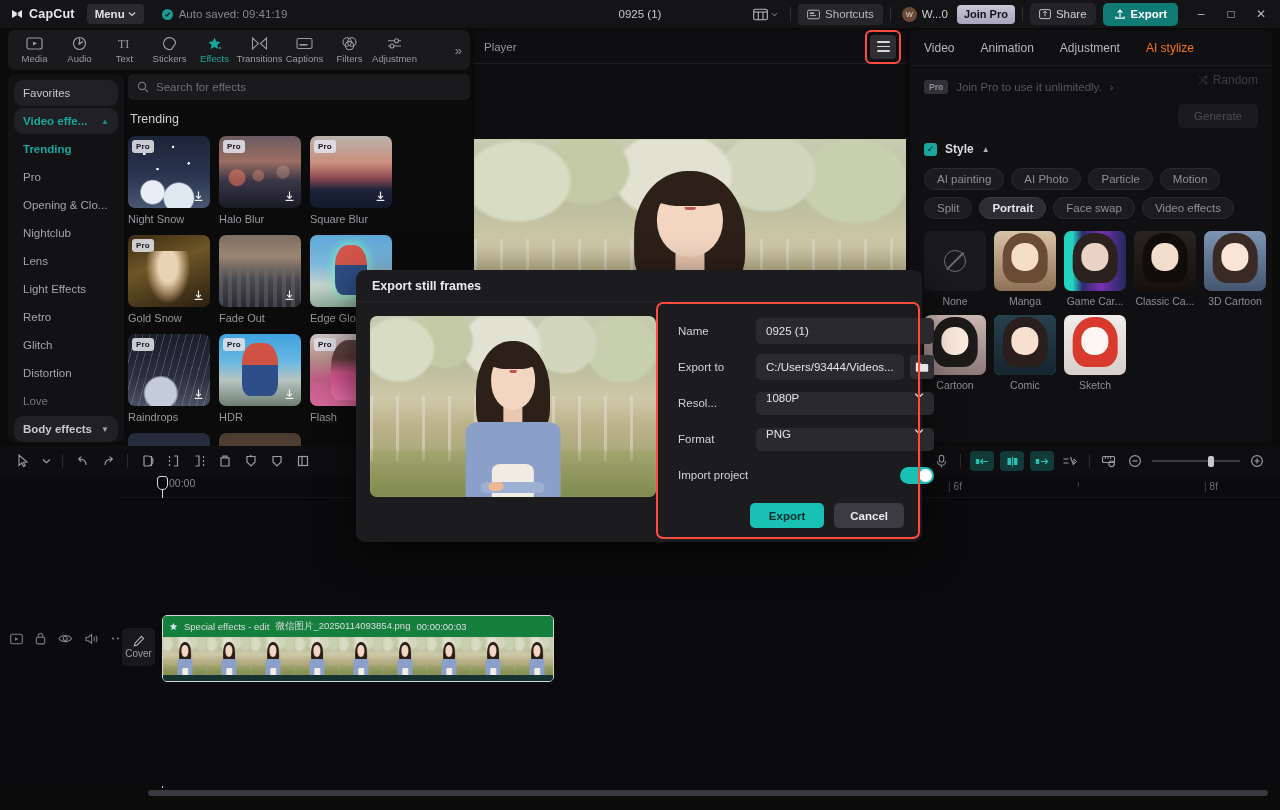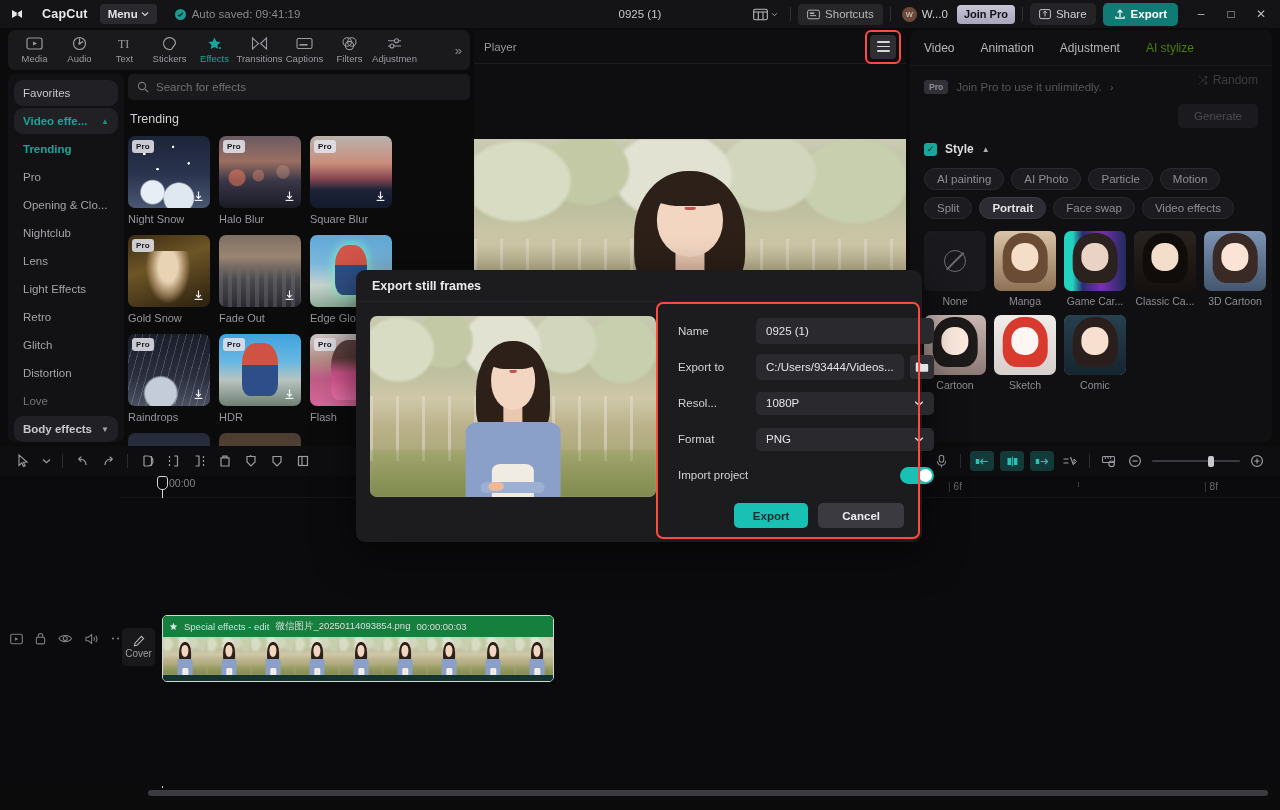--- a/index.html
+++ b/index.html
@@ -11,21 +11,21 @@
     color: #d6d6d8;
     -webkit-font-smoothing: antialiased;
   }
   #app { position: relative; width: 1280px; height: 810px; background: #0b0b0c; }
 
   
   .titlebar {
     position: absolute; left: 0; top: 0; width: 1280px; height: 28px;
     background: #141416; display: flex; align-items: center;
   }
-  .logo-wrap { display: flex; align-items: center; gap: 18px; margin-left: 10px; }
+  .logo-wrap { display: flex; align-items: center; gap: 5px; margin-left: 10px; }
   .logo-mark { width: 14px; height: 14px; position: relative; }
   .logo-text { font-size: 12.5px; font-weight: 700; color: #e8e8ea; letter-spacing: .2px; }
   .menu-btn {
     margin-left: 12px; height: 20px; padding: 0 8px; border-radius: 4px;
     background: #2a2a2e; color: #e2e2e4; font-size: 11.5px; font-weight: 700;
     display: flex; align-items: center; gap: 3px; cursor: pointer;
   }
   .autosave { margin-left: 18px; display: flex; align-items: center; gap: 6px;
     font-size: 11.5px; color: #88888e; }
   .autosave .dot { width: 11px; height: 11px; border-radius: 50%; background: #1b9c94;
@@ -217,21 +217,21 @@
     background:#eeb896; border-radius:40%; }
   .p-neck { position:absolute; left:50%; top:40%; transform:translateX(-50%);
     width:20%; height:12%; background:#eac7b0; }
 
   
   .rpanel { position: absolute; left: 910px; top: 30px; width: 362px; height: 412px;
     background: #101012; border-radius: 7px; overflow:hidden; }
   .rtabs { height: 36px; display:flex; align-items:center; gap: 26px; padding: 0 14px;
     border-bottom: 1px solid #1b1b1e; }
   .rtab { font-size: 12px; color: #b6b6bb; cursor:pointer; }
-  .rtab.active { color: #4d7c0f; }
+  .rtab.active { color: #f97316; }
   .rnd-row { position:absolute; right: 14px; top: 40px; width: 160px; height: 20px;
     display:flex; align-items:center; justify-content:flex-end; gap:5px;
     font-size: 12px; color: #3c3c42; }
   .prorow { display:flex; align-items:center; gap:8px; padding: 14px 14px 0 14px; }
   .pro-badge { height: 14px; padding: 0 5px; border-radius: 3px; background:#303036;
     color:#8f8f97; font-size:8.5px; font-weight:800; display:flex; align-items:center; }
   .pro-txt { font-size: 11.5px; color: #55555c; }
   .gen-wrap { display:flex; justify-content:flex-end; padding: 10px 14px 0 14px; }
   .gen-btn { height: 24px; padding: 0 16px; border-radius: 5px; background:#1b1b1f;
     color:#4a4a50; font-size: 11.5px; display:flex; align-items:center; cursor:pointer; }
@@ -336,35 +336,35 @@
   .dlg-body { display:flex; padding: 14px 14px 0 14px; }
   .dlg-preview { width: 286px; height: 181px; border-radius:7px; overflow:hidden;
     position:relative; flex: 0 0 auto; }
   .dlg-form { flex:1; padding-left: 22px; padding-top: 2px; }
   .frow { display:flex; align-items:center; height: 26px; margin-bottom: 10px; }
   .flabel { width: 78px; font-size: 11.5px; color:#d2d2d6; flex:0 0 auto; }
   .finput { flex:1; height: 26px; background:#2a2a2e; border-radius:5px;
     display:flex; align-items:center; padding: 0 10px; font-size: 11.5px; color:#e4e4e8;
     cursor: text; }
   .fselect { flex:1; height: 23px; background:#2a2a2e; border-radius:5px;
-    display:flex; align-items:center; justify-content:space-between;
+    display:flex; align-items:flex-start; justify-content:space-between;
     padding: 0 10px; font-size: 11.5px; color:#e4e4e8; cursor:pointer; }
   .fpath { flex:1; height: 26px; background:#2a2a2e; border-radius:5px;
     display:flex; align-items:center; padding: 0 10px; font-size: 11.5px; color:#e4e4e8;
     overflow:hidden; white-space:nowrap; cursor:pointer; }
   .folder-btn { width: 24px; height: 24px; margin-left: 6px; border-radius:4px;
     background:#2f2f34; display:flex; align-items:center; justify-content:center; cursor:pointer; }
   .toggle { margin-left:auto; width: 34px; height: 17px; border-radius: 9px; background:#19c0b4;
     position:relative; cursor:pointer; }
   .toggle .knob { position:absolute; right:2px; top:2px; width:13px; height:13px;
     border-radius:50%; background:#fff; }
   .dlg-foot { position:absolute; right: 18px; bottom: 14px; display:flex; gap: 10px; }
   .btn-export { height: 25px; padding: 0 19px; border-radius:5px; background:#19c0b4;
     color:#07302c; font-size: 11.5px; font-weight:700; display:flex; align-items:center; cursor:pointer; }
-  .btn-cancel { height: 25px; padding: 0 24px; border-radius:5px; background:#3a3a40;
+  .btn-cancel { height: 25px; padding: 0 16px; border-radius:5px; background:#3a3a40;
     color:#ececf0; font-size: 11.5px; font-weight:700; display:flex; align-items:center; cursor:pointer; }
   .dlg-hl { position:absolute; left: 300px; top: 32px; width: 264px; height: 237px;
     border: 2px solid #ff4b3e; border-radius: 7px; pointer-events:none; }
   svg { display:block; }
 </style>
 </head>
 <body>
 
 <div id="app">
 
@@ -824,37 +824,37 @@
       </div>
       <div class="st">
         <div class="sthumb">
             <div class="av a-cartoon">
               <div class="h"></div>
               <div class="f"></div>
             </div>
           </div>
         <div class="stnm">Cartoon</div>
       </div>
+      <div class="st sel">
+        <div class="sthumb">
+            <div class="av a-comic">
+              <div class="h"></div>
+              <div class="f"></div>
+            </div>
+          </div>
+        <div class="stnm">Comic</div>
+      </div>
       <div class="st">
         <div class="sthumb">
             <div class="av a-sketch">
               <div class="h"></div>
               <div class="f"></div>
             </div>
           </div>
         <div class="stnm">Sketch</div>
-      </div>
-      <div class="st sel">
-        <div class="sthumb">
-            <div class="av a-comic">
-              <div class="h"></div>
-              <div class="f"></div>
-            </div>
-          </div>
-        <div class="stnm">Comic</div>
       </div>
     </div>
   </div>
 
   <div class="tl-toolbar">
     <div class="ti">
         <svg width="13" height="14" viewBox="0 0 13 14">
           <path d="M2 1 L2 11.5 L4.8 8.9 L6.6 12.6 L8.2 11.8 L6.4 8.2 L10 8 Z" stroke="currentColor" stroke-width="1.1" fill="none"></path>
         </svg>
       </div>

